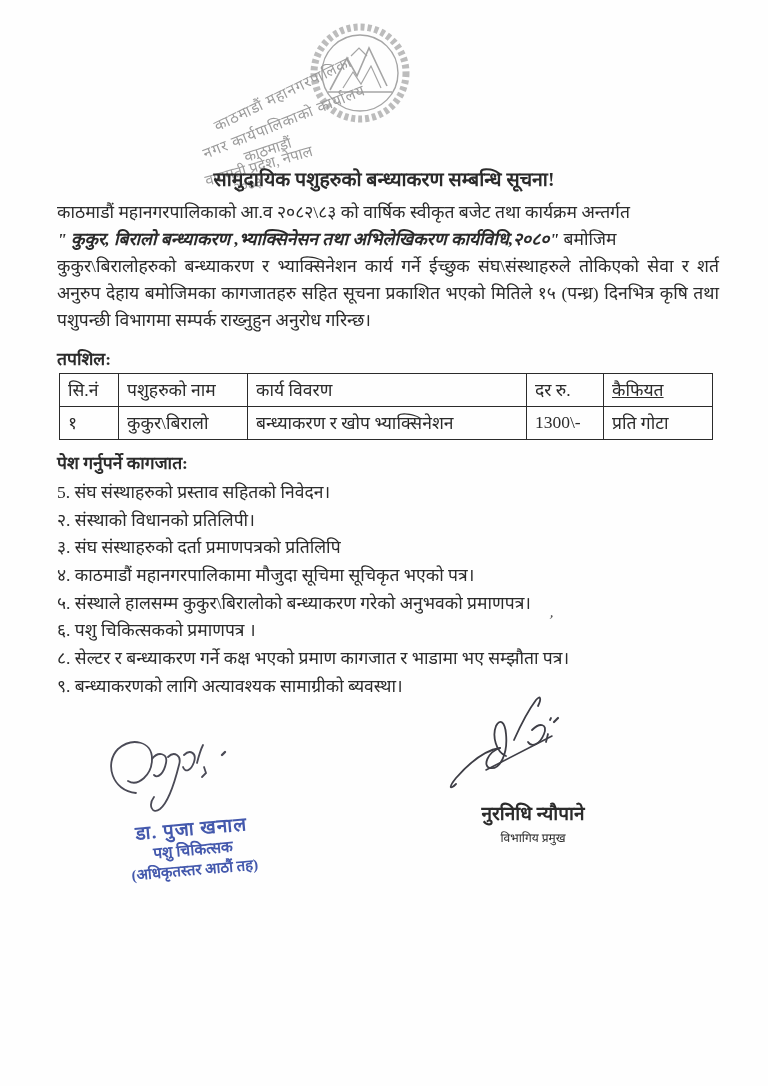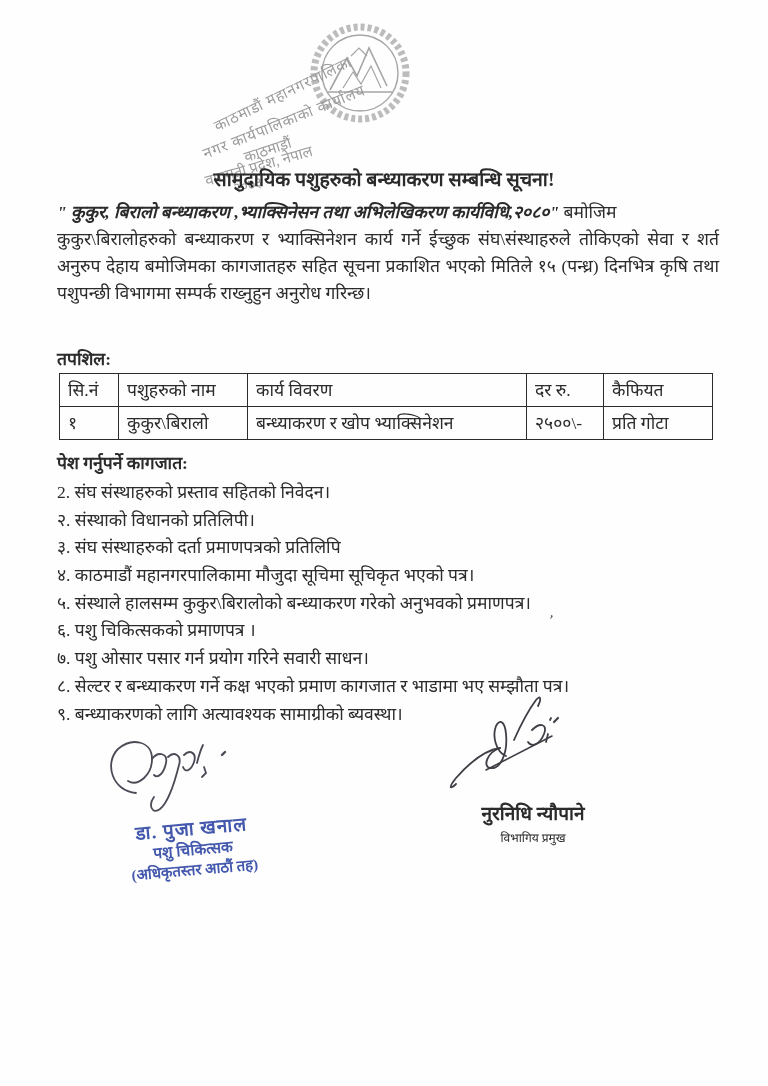--- a/index.html
+++ b/index.html
@@ -21,21 +21,21 @@
   
   .doc-title{position:absolute;left:0;top:165px;width:768px;text-align:center;font-size:19.5px;font-weight:bold;}
   
   .body-block{position:absolute;left:57px;top:199px;width:662px;font-size:17.5px;line-height:27px;}
   .body-line2 .quote{font-weight:bold;font-style:italic;}
   .body-rest{text-align:justify;}
   
   .details-label{position:absolute;left:57px;top:346px;font-size:17.5px;font-weight:bold;}
   .details-table{position:absolute;left:59px;top:373px;border-collapse:collapse;font-size:17.5px;}
   .details-table td,.details-table th{border:1.6px solid #2b2b2b;padding:3px 8px 5px 8px;text-align:left;font-weight:normal;height:24px;vertical-align:middle;}
-  .col-sn{width:42px;}.col-name{width:112px;margin-left:12px;}.col-desc{width:262px;}.col-rate{width:60px;}.col-remark{width:92px;}
+  .col-sn{width:42px;}.col-name{width:112px;margin-left:12px;}.col-desc{width:262px;}.col-rate{width:60px;}.col-remark{width:92px;text-decoration:underline;}
   
   .docs-heading{position:absolute;left:57px;top:450px;font-size:17.5px;font-weight:bold;}
   .docs-list{position:absolute;left:57px;top:479px;width:670px;font-size:17.5px;}
   .docs-list .doc-item{height:27.7px;white-space:nowrap;}
   .stray-mark{position:absolute;left:548px;top:612px;font-size:15px;color:#444;transform:rotate(14deg);}
   
   .sig-left-svg{position:absolute;left:100px;top:735px;}
   .sig-left-stamp{position:absolute;left:88px;top:818px;width:210px;text-align:center;
       color:#4459ad;transform:rotate(-5deg);line-height:21px;}
   .sig-left-stamp .nm{font-size:19px;font-weight:bold;letter-spacing:1px;}
@@ -66,55 +66,55 @@
     <div class="stamp-line" style="left:2px;top:96px;transform:rotate(-22deg);font-size:15px;letter-spacing:1px;">नगर कार्यपालिकाको कार्यालय</div>
     <div class="stamp-line" style="left:48px;top:124px;transform:rotate(-18deg);font-size:15px;">काठमाडौं</div>
     <div class="stamp-line" style="left:8px;top:140px;transform:rotate(-16deg);font-size:15px;">वागमती प्रदेश, नेपाल</div>
     <div class="stamp-line" style="left:38px;top:160px;transform:rotate(-14deg);font-size:14px;">२०७३</div>
   </div>
 
 
   <div class="doc-title">सामुदायिक पशुहरुको बन्ध्याकरण सम्बन्धि सूचना!</div>
 
   <div class="body-block">
+    <div class="body-line1">काठमाडौं महानगरपालिकाको आ.व २०८२\८३ को वार्षिक स्वीकृत बजेट तथा कार्यक्रम अन्तर्गत</div>
     <div class="body-line2">
       <span class="quote">" कुकुर, बिरालो बन्ध्याकरण ,भ्याक्सिनेसन तथा अभिलेखिकरण कार्यविधि,२०८०"</span><span> बमोजिम</span>
     </div>
     <div class="body-rest">कुकुर\बिरालोहरुको बन्ध्याकरण र भ्याक्सिनेशन कार्य गर्ने ईच्छुक संघ\संस्थाहरुले तोकिएको सेवा र शर्त अनुरुप देहाय बमोजिमका कागजातहरु सहित सूचना प्रकाशित भएको मितिले १५ (पन्ध्र) दिनभित्र कृषि तथा पशुपन्छी विभागमा सम्पर्क राख्नुहुन अनुरोध गरिन्छ।</div>
   </div>
 
   <div class="details-label">तपशिल:</div>
   <table class="details-table">
     <tbody>
         <tr>
       <th class="col-sn">सि.नं</th>
       <th class="col-name">पशुहरुको नाम</th>
       <th class="col-desc">कार्य विवरण</th>
       <th class="col-rate">दर रु.</th>
       <th class="col-remark">कैफियत</th>
     </tr>
     <tr>
       <td>१</td>
       <td>कुकुर\बिरालो</td>
       <td>बन्ध्याकरण र खोप भ्याक्सिनेशन</td>
-      <td>२५००\-</td>
+      <td>1300\-</td>
       <td>प्रति गोटा</td>
     </tr>
   </tbody>
     </table>
 
   <div class="docs-heading">पेश गर्नुपर्ने कागजात:</div>
   <div class="docs-list">
-    <div class="doc-item">2. संघ संस्थाहरुको प्रस्ताव सहितको निवेदन।</div>
+    <div class="doc-item">5. संघ संस्थाहरुको प्रस्ताव सहितको निवेदन।</div>
     <div class="doc-item">२. संस्थाको विधानको प्रतिलिपी।</div>
     <div class="doc-item">३. संघ संस्थाहरुको दर्ता प्रमाणपत्रको प्रतिलिपि</div>
     <div class="doc-item">४. काठमाडौं महानगरपालिकामा मौजुदा सूचिमा सूचिकृत भएको पत्र।</div>
     <div class="doc-item">५. संस्थाले हालसम्म कुकुर\बिरालोको बन्ध्याकरण गरेको अनुभवको प्रमाणपत्र।</div>
     <div class="doc-item">६. पशु चिकित्सकको प्रमाणपत्र ।</div>
-    <div class="doc-item">७. पशु ओसार पसार गर्न प्रयोग गरिने सवारी साधन।</div>
     <div class="doc-item">८. सेल्टर र बन्ध्याकरण गर्ने कक्ष भएको प्रमाण कागजात र भाडामा भए सम्झौता पत्र।</div>
     <div class="doc-item">९. बन्ध्याकरणको लागि अत्यावश्यक सामाग्रीको ब्यवस्था।</div>
   </div>
   <div class="stray-mark">’</div>
 
   <svg class="sig-left-svg" width="150" height="85" viewBox="0 0 150 85">
     <g fill="none" stroke="#4a4a56" stroke-width="1.8" stroke-linecap="round">
       <path d="M36,58 C12,56 4,28 18,14 C32,2 52,6 52,24 C52,40 38,52 28,46"></path>
       <path d="M52,24 C58,16 68,18 66,28 C64,38 58,44 54,40"></path>
       <path d="M68,22 C74,16 82,20 79,30 C76,42 70,66 60,74 C52,80 48,70 54,62"></path>

